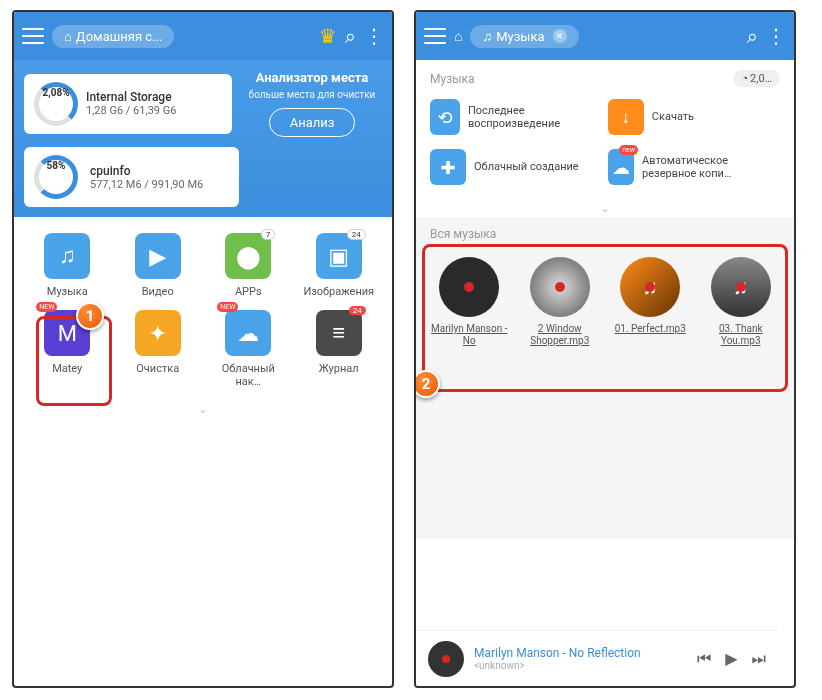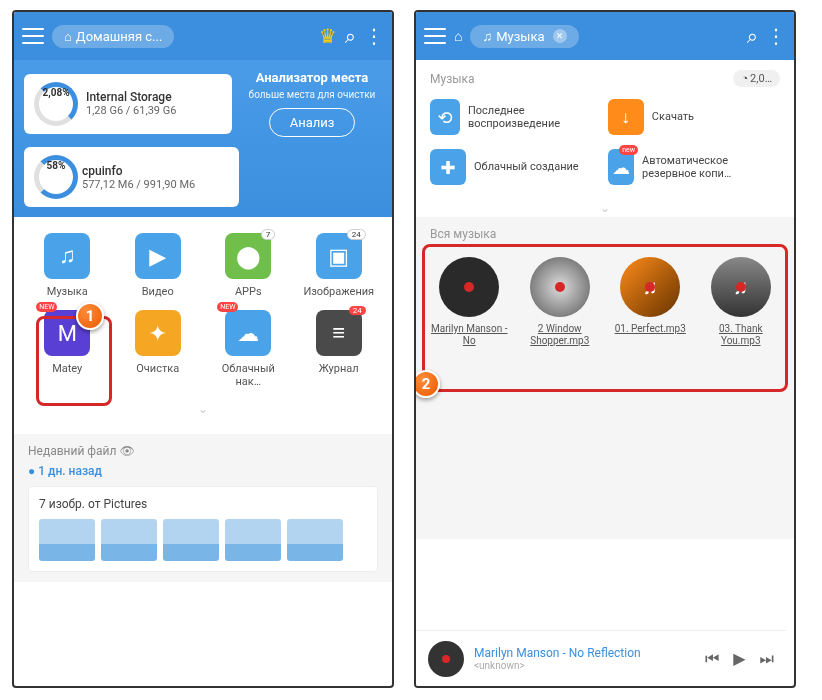--- a/index.html
+++ b/index.html
@@ -17,21 +17,21 @@
 .bluepanel { background: linear-gradient(180deg,#4a9ce8,#3b8fde); padding: 10px; color: #fff; }
 .storage-row { display: flex; gap: 10px; align-items: center; }
 .storage-card { background: #fff; border-radius: 6px; padding: 8px 10px; display: flex; align-items: center; gap: 8px; flex: 1; }
 .donut { width: 44px; height: 44px; border-radius: 50%; border: 5px solid #e0e0e0; border-top-color: #3b8fde; border-right-color: #3b8fde; display: flex; align-items: flex-start; justify-content: center; font-size: 10px; color: #333; font-weight: bold; }
 .storage-info { font-size: 11px; color: #666; }
 .storage-name { color: #333; font-size: 12px; font-weight: 500; }
 .analyzer { flex: 0 0 140px; text-align: center; }
 .analyzer-title { font-size: 13px; font-weight: 700; margin-bottom: 4px; }
 .analyzer-sub { font-size: 10px; opacity: 0.9; margin-bottom: 8px; }
 .analyze-btn { border: 1.5px solid #fff; border-radius: 16px; padding: 6px 20px; color: #fff; font-size: 13px; display: inline-block; cursor: pointer; }
-.cpu-card { background: #fff; border-radius: 6px; padding: 8px 10px; display: flex; align-items: center; gap: 4px; width: 60%; margin-top: 10px; }
+.cpu-card { background: #fff; border-radius: 6px; padding: 8px 10px; display: flex; align-items: center; gap: 12px; width: 60%; margin-top: 10px; }
 .catgrid { padding: 16px 8px; background: #fff; }
 .catrow { display: flex; justify-content: space-around; margin-bottom: 12px; }
 .catitem { width: 80px; text-align: center; position: relative; cursor: pointer; }
 .caticon { width: 46px; height: 46px; border-radius: 8px; margin: 0 auto 6px; display: flex; align-items: center; justify-content: center; color: #fff; font-size: 22px; position: relative; }
 .catlabel { font-size: 11px; color: #555; }
 .badge { position: absolute; top: -4px; right: -4px; background: #fff; border: 1px solid #ccc; border-radius: 8px; padding: 0 4px; font-size: 8px; color: #333; }
 .badge-red { background: #ff4444; color: #fff; border: none; font-size: 7px; padding: 1px 3px; }
 .badge-num { background: #ff4444; color: #fff; border: none; border-radius: 8px; }
 .highlight { position: absolute; border: 3px solid #d62828; border-radius: 8px; }
 .marker { position: absolute; width: 28px; height: 28px; border-radius: 50%; background: radial-gradient(circle at 35% 30%,#ff8c3a,#e85a00); border: 2px solid #fff; color: #fff; font-weight: bold; font-size: 15px; display: flex; align-items: center; justify-content: center; box-shadow: 0 2px 4px rgba(0,0,0,0.4); z-index: 10; }
@@ -47,21 +47,21 @@
 .pill { background: #f0f0f0; border-radius: 12px; padding: 2px 8px; font-size: 11px; color: #555; display: inline-flex; align-items: center; gap: 2px; }
 .quickgrid { display: flex; flex-wrap: wrap; padding: 4px 10px 10px; gap: 6px; }
 .quickitem { width: 48%; display: flex; align-items: center; gap: 8px; cursor: pointer; padding: 4px; }
 .quickicon { width: 36px; height: 36px; border-radius: 6px; display: flex; align-items: center; justify-content: center; color: #fff; font-size: 18px; position: relative; }
 .quicktext { font-size: 11px; color: #444; line-height: 1.2; }
 .musicgrid { padding: 12px 8px; display: flex; justify-content: space-around; }
 .musicitem { width: 80px; text-align: center; cursor: pointer; }
 .albumart { width: 60px; height: 60px; border-radius: 50%; margin: 0 auto 6px; background: #333; display: flex; align-items: center; justify-content: center; color: #fff; font-size: 20px; position: relative; }
 .albumart::after { content: ""; position: absolute; width: 10px; height: 10px; background: #d62828; border-radius: 50%; }
 .musicname { font-size: 10px; color: #555; line-height: 1.2; text-decoration: underline; }
-.player { position: absolute; bottom: 0; left: 0; right: 8px; height: 56px; background: #fff; border-top: 1px solid #eee; display: flex; align-items: center; padding: 0 12px; gap: 10px; }
+.player { position: absolute; bottom: 0; left: 0; right: 16px; height: 56px; background: #fff; border-top: 1px solid #eee; display: flex; align-items: center; padding: 0 12px; gap: 10px; }
 .player-art { width: 36px; height: 36px; border-radius: 50%; background: #333; position: relative; }
 .player-art::after { content: ""; position: absolute; width: 8px; height: 8px; background: #d62828; border-radius: 50%; top: 14px; left: 14px; }
 .player-info { flex: 1; }
 .player-title { font-size: 12px; color: #3b8fde; }
 .player-artist { font-size: 10px; color: #aaa; }
 .player-controls { display: flex; gap: 14px; color: #666; font-size: 16px; }
 .chev { text-align: center; color: #ccc; font-size: 12px; padding: 2px; }
 .tabclose { background: rgba(255,255,255,0.35); border-radius: 50%; width: 14px; height: 14px; display: inline-flex; align-items: center; justify-content: center; font-size: 9px; margin-left: 4px; }
 </style>
 </head>
@@ -145,34 +145,20 @@
           <div class="catlabel">Облачный нак…</div>
         </div>
         <div class="catitem">
           <div class="caticon" style="background:#4a4a4a">≡<span class="badge badge-num">24</span></div>
           <div class="catlabel">Журнал</div>
         </div>
       </div>
     <div class="chev">⌄</div>
   </div>
 
-  <div class="recent">
-    <div class="recent-title"><span>Недавний файл</span> 👁</div>
-    <div class="recent-day">1 дн. назад</div>
-    <div class="recent-card">
-      <div class="recent-card-title">7 изобр. от Pictures</div>
-      <div class="thumbs">
-        <div class="thumb"></div>
-        <div class="thumb"></div>
-        <div class="thumb"></div>
-        <div class="thumb"></div>
-        <div class="thumb"></div>
-      </div>
-    </div>
-  </div>
 
   <div class="highlight" style="left:22px;top:304px;width:76px;height:90px"></div>
   <div class="marker" style="left:62px;top:290px">1</div>
 </div>
 
 <div class="phone phone2">
   <div class="topbar">
     <div class="hamburger">
         <span></span>
         <span></span>

